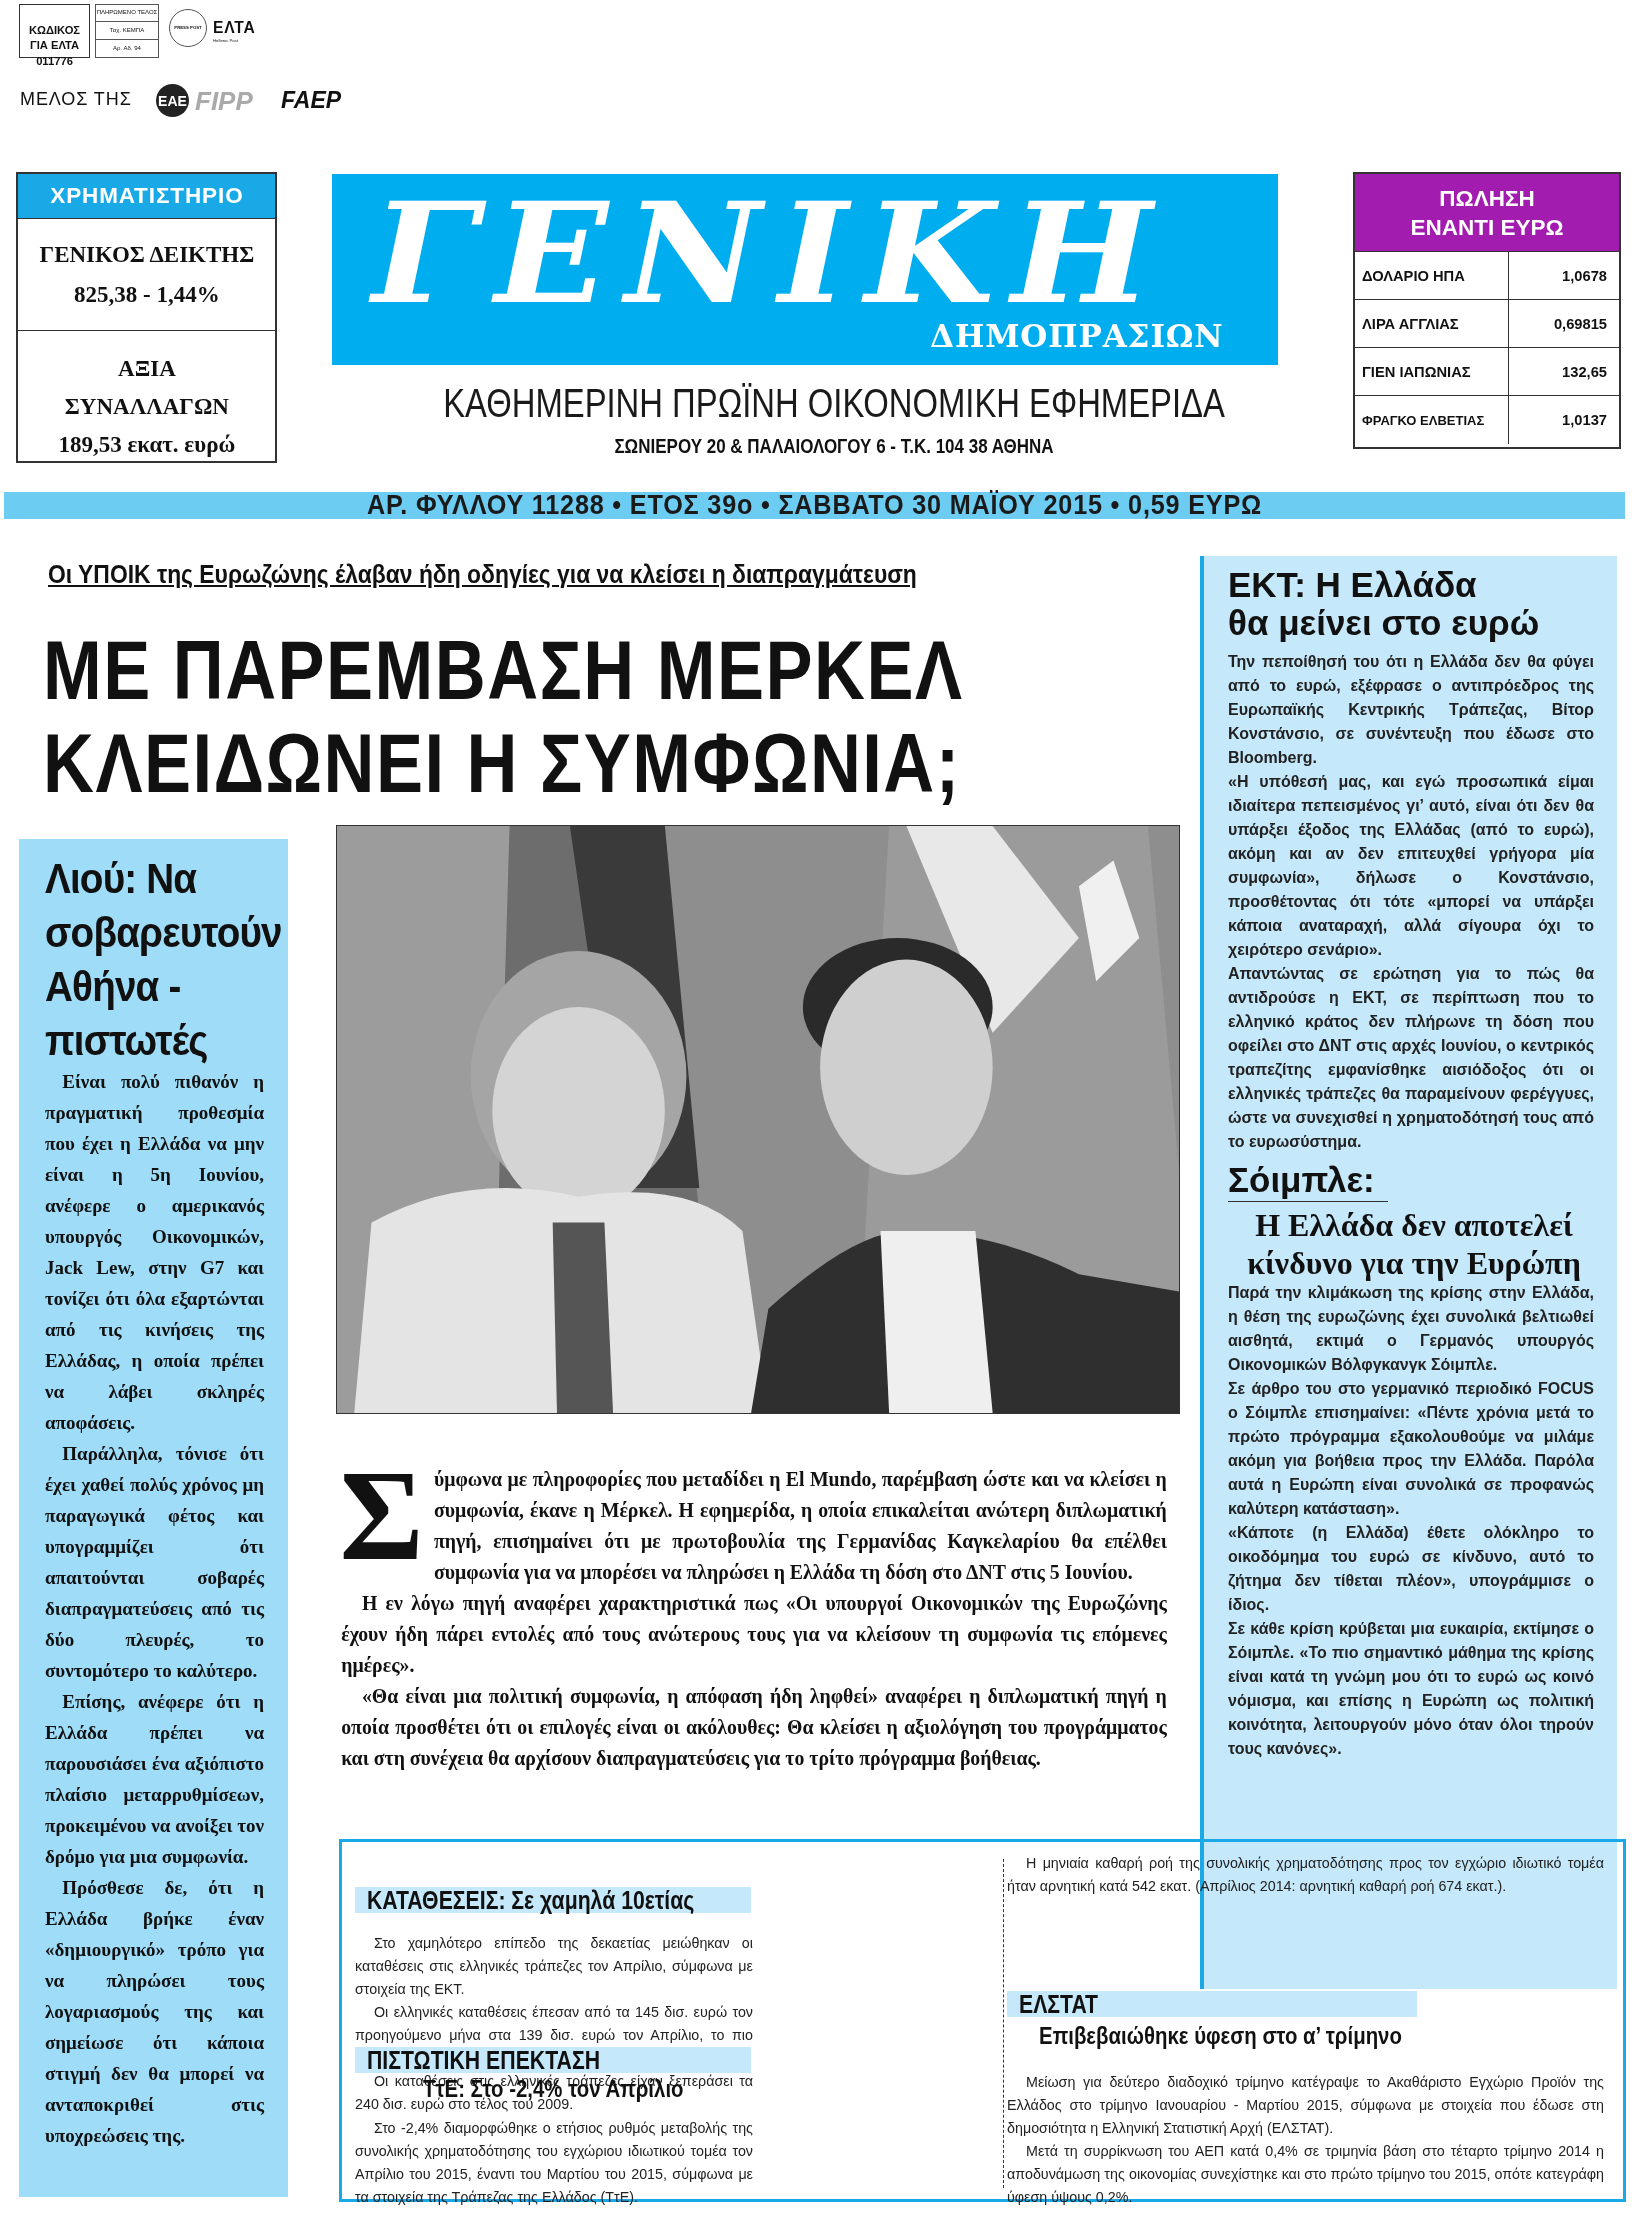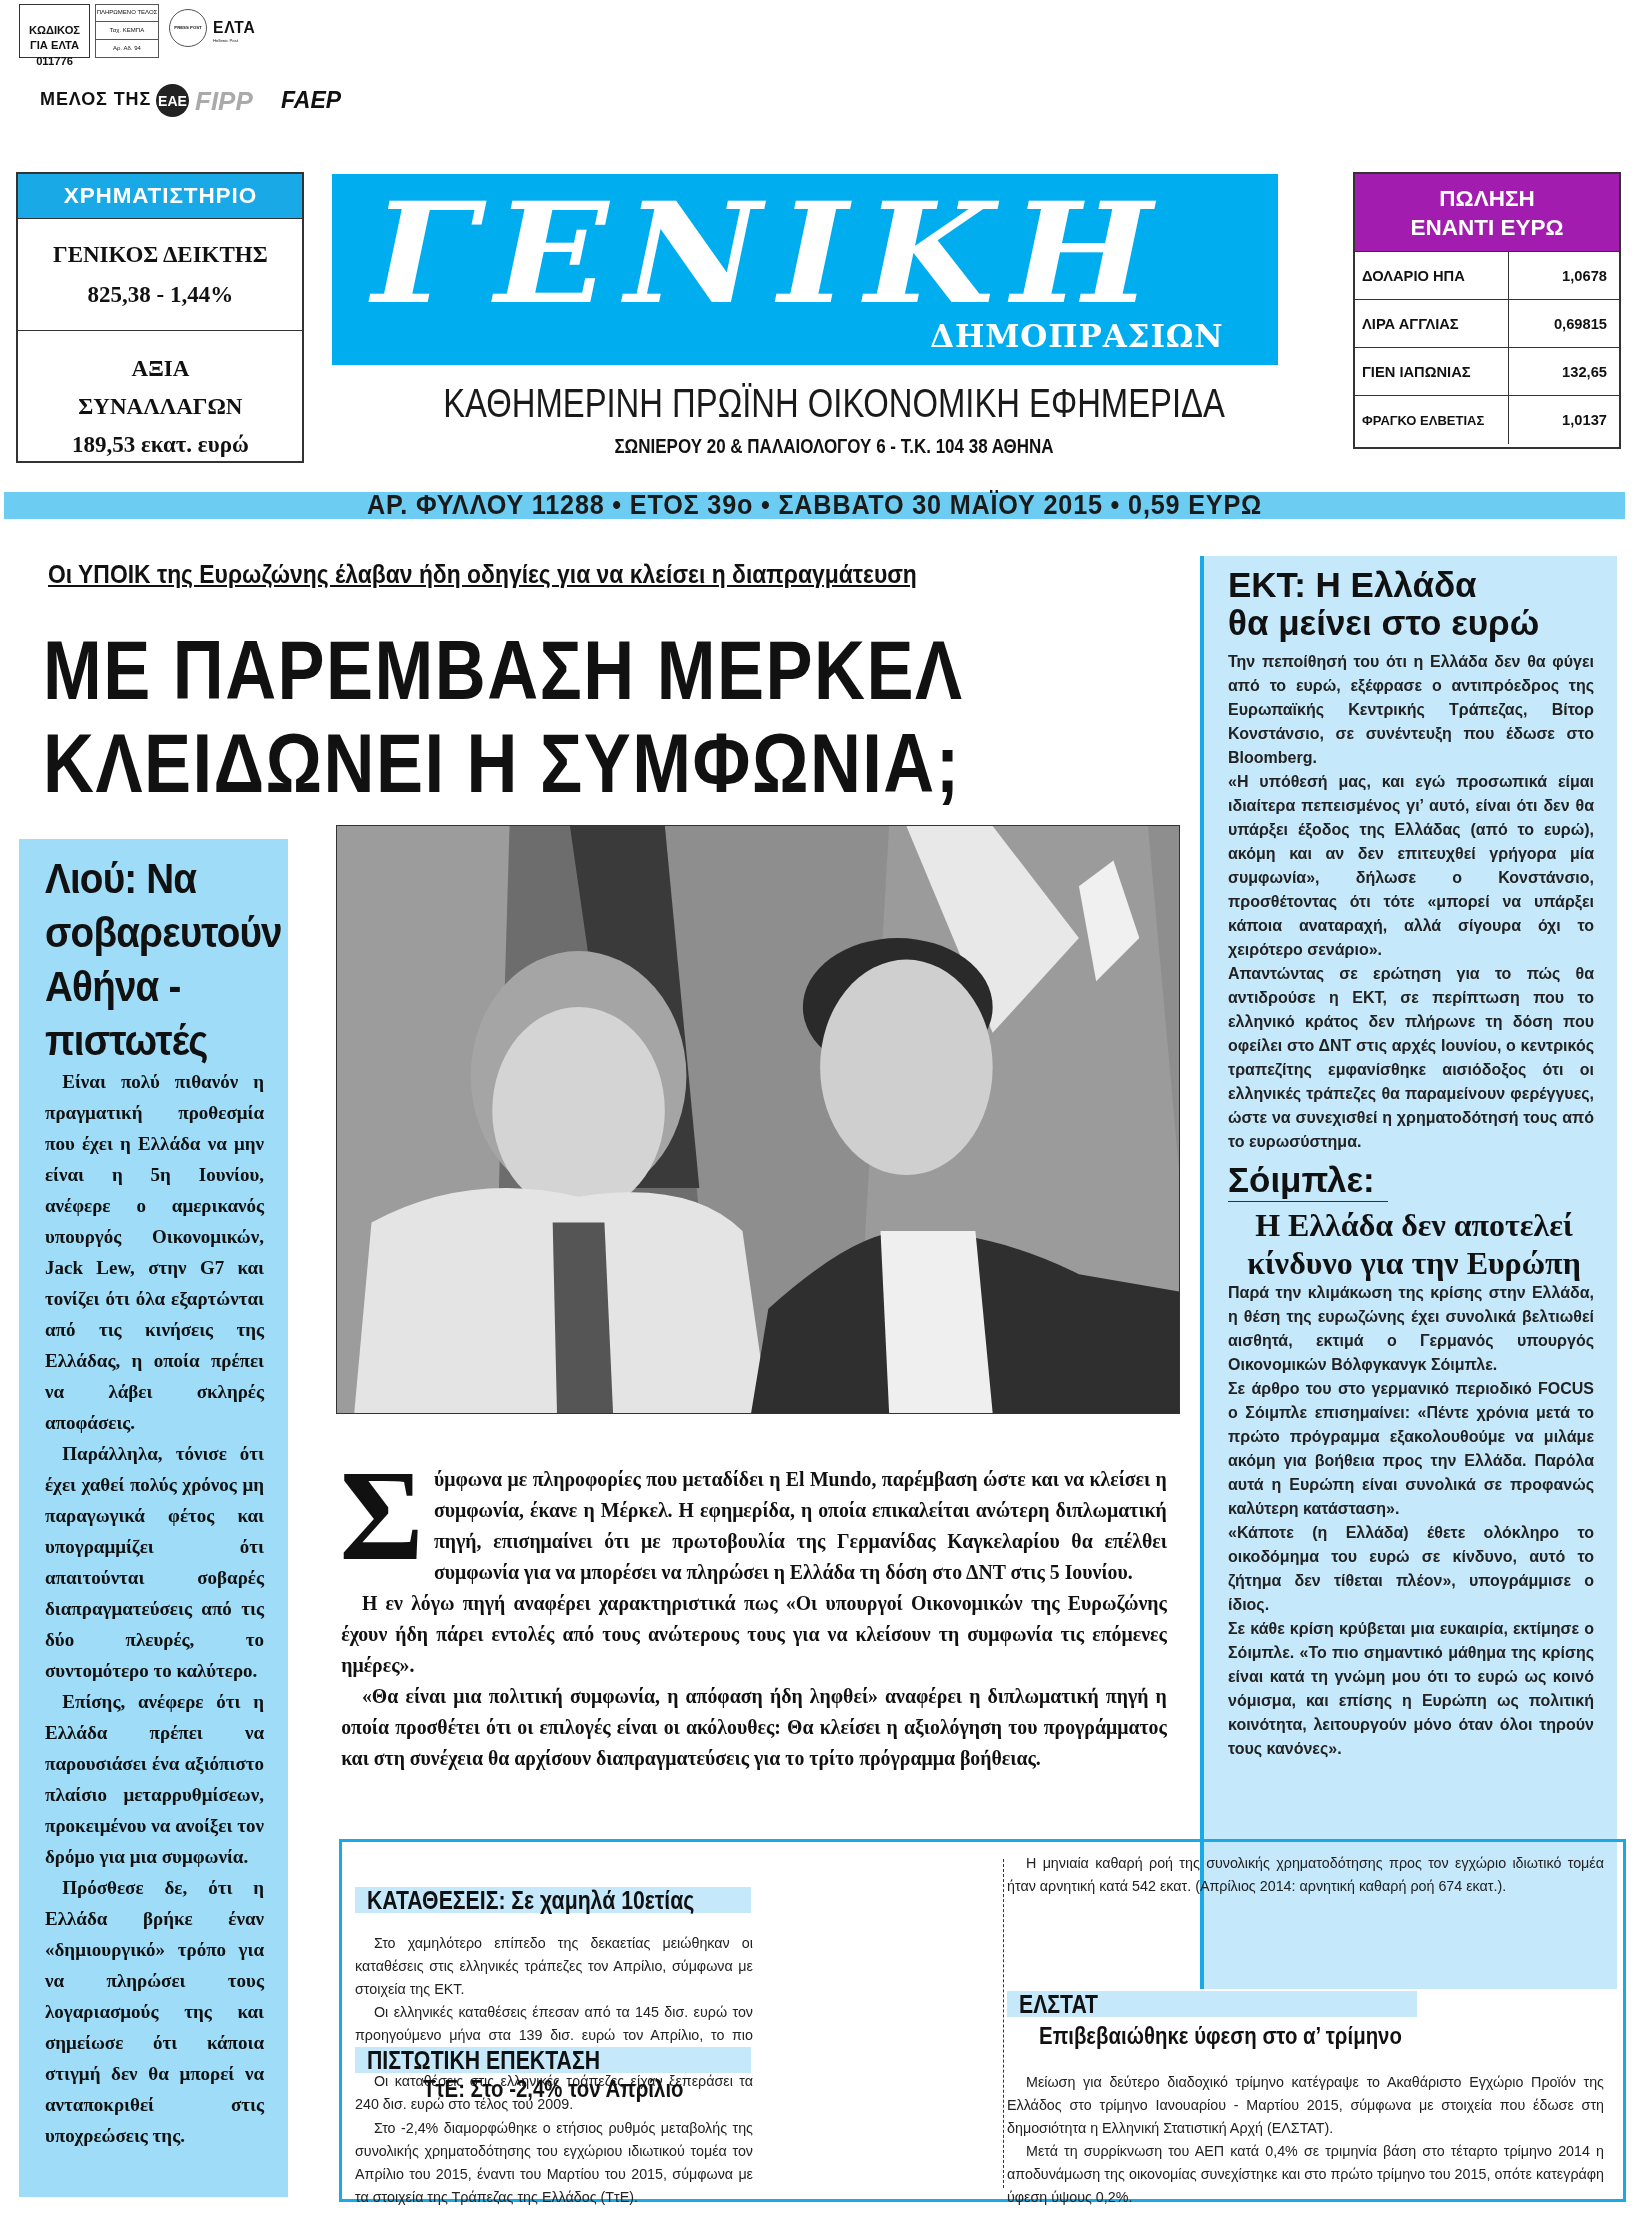--- a/index.html
+++ b/index.html
@@ -8,27 +8,27 @@
   .abs { position: absolute; }
 
   
   .postal-code { left: 19px; top: 3.5px; width: 71px; height: 54px; border: 1.3px solid #333; font-size: 11.2px; font-weight: bold; text-align: center; line-height: 15.6px; padding-top: 18px; }
   .postal-paid { left: 95px; top: 3.5px; width: 64px; height: 54px; border: 1.3px solid #555; font-size: 6px; text-align: center; }
   .postal-paid div { height: 17.7px; display: flex; align-items: center; justify-content: center; border-bottom: 0.9px solid #555; line-height: 7px; }
   .postal-paid div:last-child { border-bottom: none; }
   .press-post { left: 169px; top: 8.6px; width: 38px; height: 38px; border: 1.7px solid #555; border-radius: 50%; font-size: 4.3px; display: flex; align-items: center; justify-content: center; font-weight: bold; }
   .elta { left: 213px; top: 19px; font-size: 15.6px; font-weight: bold; letter-spacing: 0.9px; }
   .elta-sub { left: 213px; top: 38px; font-size: 4.3px; }
-  .member { left: 20px; top: 89px; font-size: 18px; font-weight: bold; letter-spacing: 0.9px; margin-left: 20px; }
+  .member { left: 20px; top: 89px; font-size: 18px; font-weight: normal; letter-spacing: 0.9px; }
   .member-logo { left: 156px; top: 84px; width: 33px; height: 33px; border-radius: 50%; background: #222; color: #fff; font-weight: bold; font-size: 14px; display: flex; align-items: center; justify-content: center; }
   .fipp { left: 195px; top: 86px; font-size: 26px; font-weight: bold; color: #aaa; font-style: italic; }
   .faep { left: 281px; top: 87px; font-size: 23px; font-weight: bold; font-style: italic; color: #111; }
 
   
-  .stock-box { left: 16.4px; top: 172px; width: 288px; height: 291px; border: 2.6px solid #333; }
+  .stock-box { left: 16.4px; top: 172px; width: 261px; height: 291px; border: 2.6px solid #333; }
   .stock-head { height: 45px; background: #19a9e6; color: #fff; font-size: 22.5px; font-weight: bold; display: flex; align-items: center; justify-content: center; letter-spacing: 0.9px; border-bottom: 1.7px solid #333; }
   .stock-cell { border-bottom: 1.7px solid #333; text-align: center; font-family: "Liberation Serif", serif; font-weight: bold; font-size: 23px; }
   .stock-cell.a { height: 112px; padding-top: 15.6px; line-height: 40px; }
   .stock-cell.b { border-bottom: none; padding-top: 19px; line-height: 38px; }
 
   
   .masthead { left: 332px; top: 174px; width: 946px; height: 191px; background: #00adef; }
   .mast-title { left: 372px; top: 189px; width: 899px; color: #fff; font-family: "DejaVu Serif", serif; font-weight: bold; font-style: italic; font-size: 138px; letter-spacing: 15.6px; transform: scaleX(1.08) scaleY(1.0); transform-origin: left top; line-height: 130px; }
   .mast-sub { left: 930px; top: 318px; color: #fff; font-family: "DejaVu Serif", serif; font-weight: bold; font-size: 31px; letter-spacing: 0.9px; }
   .tagline { left: 350px; top: 381px; width: 968px; text-align: center; font-size: 40px; transform: scaleX(0.82); transform-origin: center; white-space: nowrap; color: #1a1a1a; }

